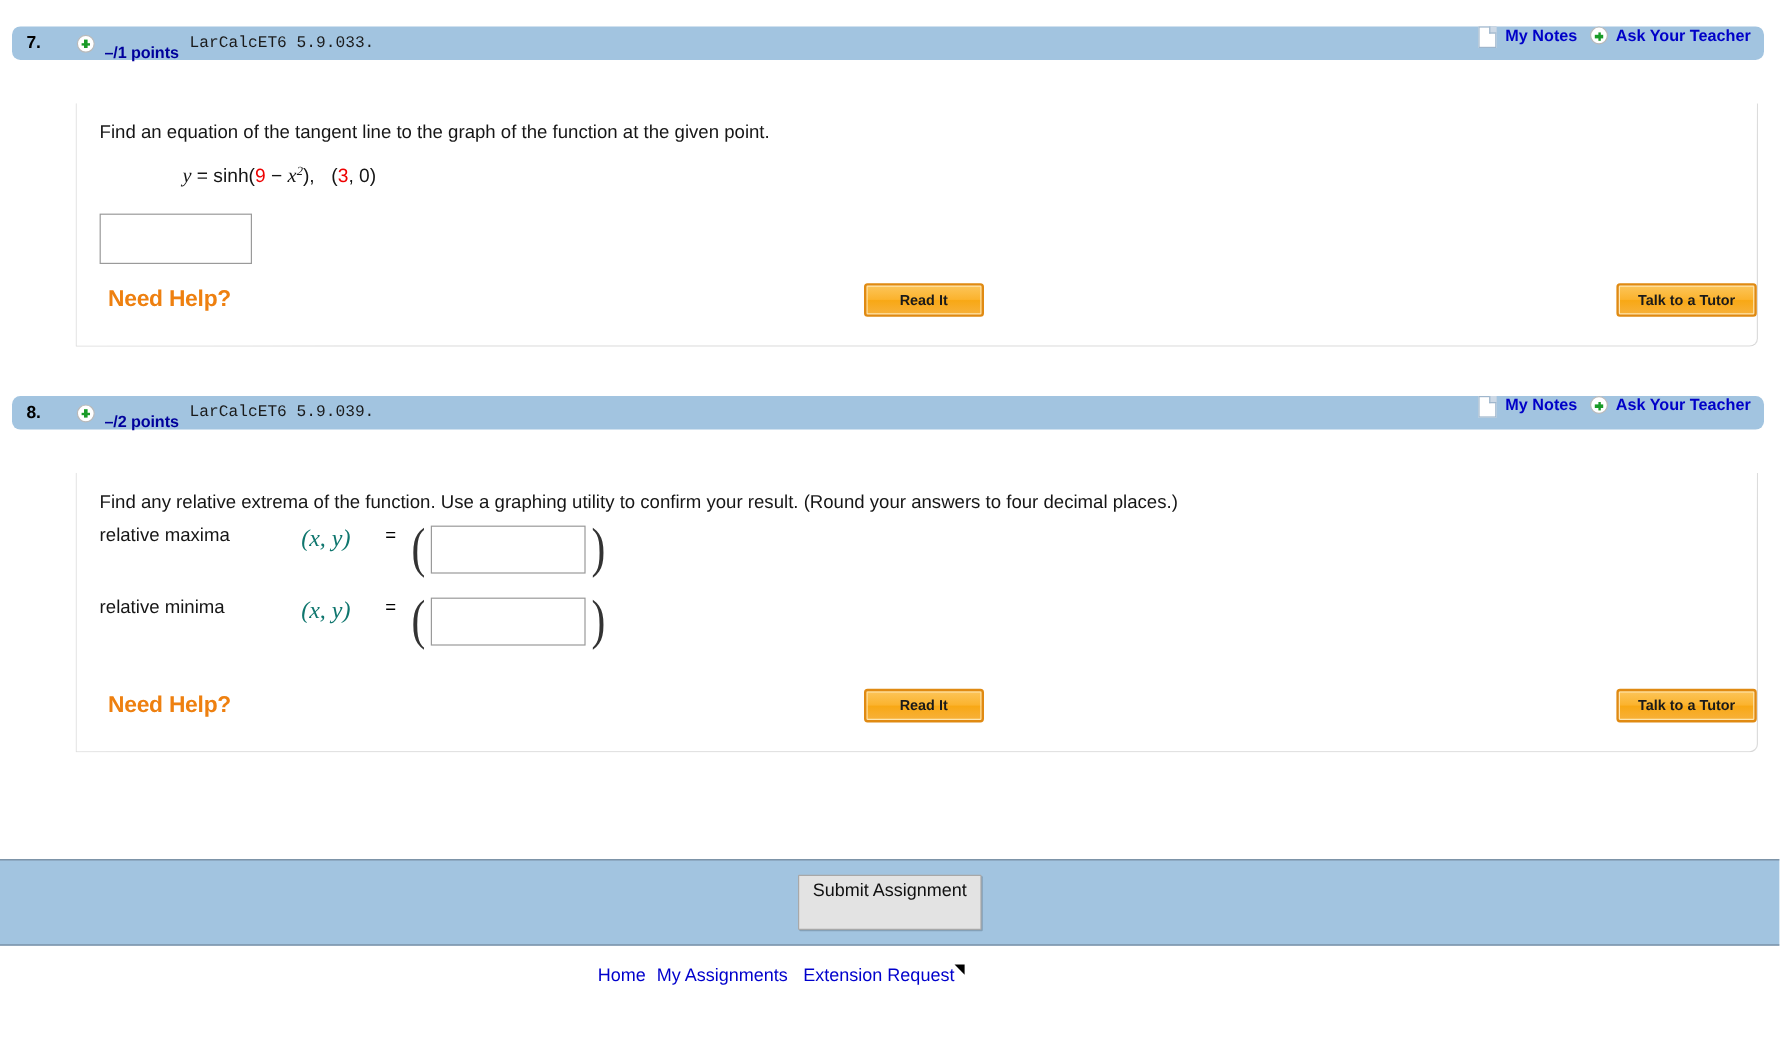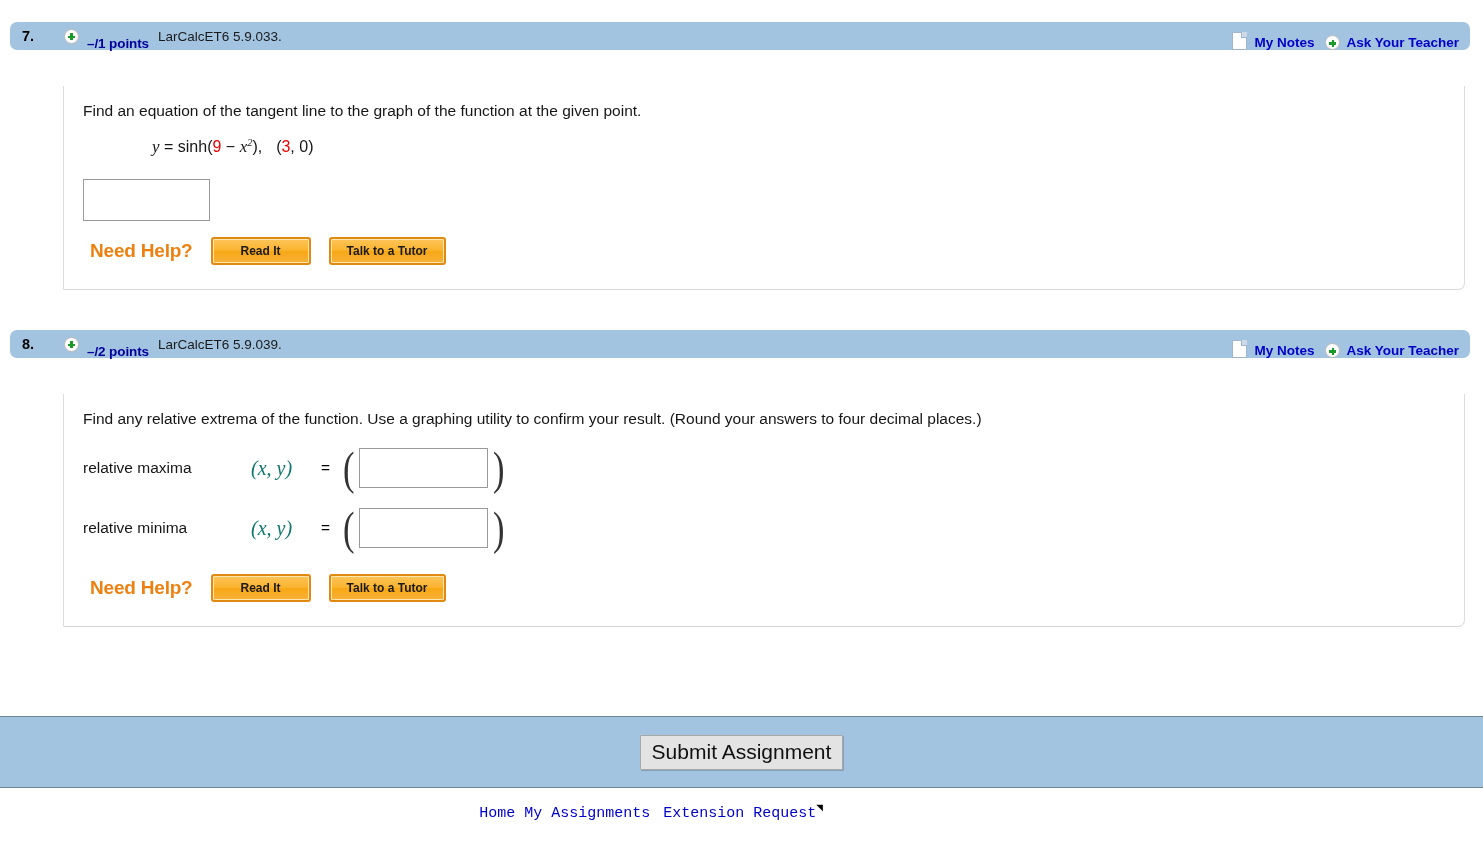--- a/index.html
+++ b/index.html
@@ -75,28 +75,29 @@
     font-weight: bold;
     color: #00009c;
     margin-left: 8px;
     letter-spacing: -0.1px;
     margin-top: 14px;
   }
   .q-code {
     font-size: 13.5px;
     color: #1a1a1a;
     margin-left: 9px;
+    font-family: Liberation Mono, monospace;
   }
   .q-header-right {
     position: absolute;
     right: 11px;
     top: 0;
     height: 28px;
     display: flex;
-    align-items: flex-end;
+    align-items: flex-start;
   }
   .notes-icon {
     width: 15px;
     height: 18px;
     background: #ffffff;
     border: 1px solid #9fb6cc;
     position: relative;
     box-sizing: border-box;
     flex: none;
     margin-right: 7px;
@@ -169,21 +170,22 @@
     width: 129px;
     height: 40px;
   }
 
   .needhelp-row {
     display: flex;
     align-items: center;
     padding-left: 26px;
     padding-top: 16px;
     padding-bottom: 24px;
-    gap: 18px;
+    gap: 8px;
+    justify-content: space-between;
   }
   .needhelp-label {
     font-size: 19px;
     font-weight: bold;
     color: #ee8010;
     letter-spacing: -0.2px;
   }
   .help-btn {
     display: inline-flex;
     align-items: center;
@@ -198,21 +200,21 @@
     border-radius: 3px;
     box-shadow: inset 0 0 0 1px #ffe6af;
     cursor: pointer;
     box-sizing: border-box;
     white-space: nowrap;
   }
 
   
   .extrema-row {
     display: flex;
-    align-items: center;
+    align-items: flex-start;
     padding-left: 19px;
     height: 60px;
   }
   .ext-label {
     font-size: 15.5px;
     color: #161616;
     width: 168px;
   }
   .ext-xy {
     font-size: 20px;
@@ -243,37 +245,36 @@
     border-top: 1px solid #70859a;
     border-bottom: 1px solid #70859a;
     box-sizing: border-box;
     display: flex;
     align-items: center;
     justify-content: center;
     gap: 8px;
   }
   .gray-btn {
     font-family: "Liberation Sans", sans-serif;
-    font-size: 21px;
+    font-size: 15px;
     color: #111;
     background: #e3e3e3;
     border: 1px solid #a8a8a8;
     box-shadow: 1px 1px 0 rgba(0,0,0,0.18);
-    padding: 4px 11px 5px 11px;
+    padding: 4px 11px 23px 11px;
     cursor: pointer;
     border-radius: 1px;
   }
   .footer-links {
     position: absolute;
     top: 801px;
     left: 0;
     width: 1302px;
     text-align: center;
     white-space: nowrap;
-    font-family: Liberation Mono, monospace;
   }
   .footer-links a {
     font-size: 15px;
     color: #0000cc;
     text-decoration: none;
     cursor: pointer;
   }
   .flink-gap { display: inline-block; width: 9px; }
   .flink-gap2 { display: inline-block; width: 13px; }
   .ext-mark {

